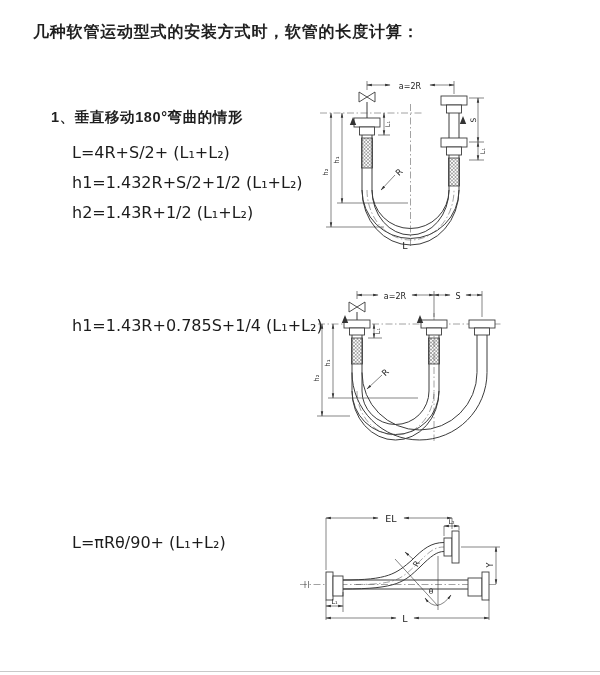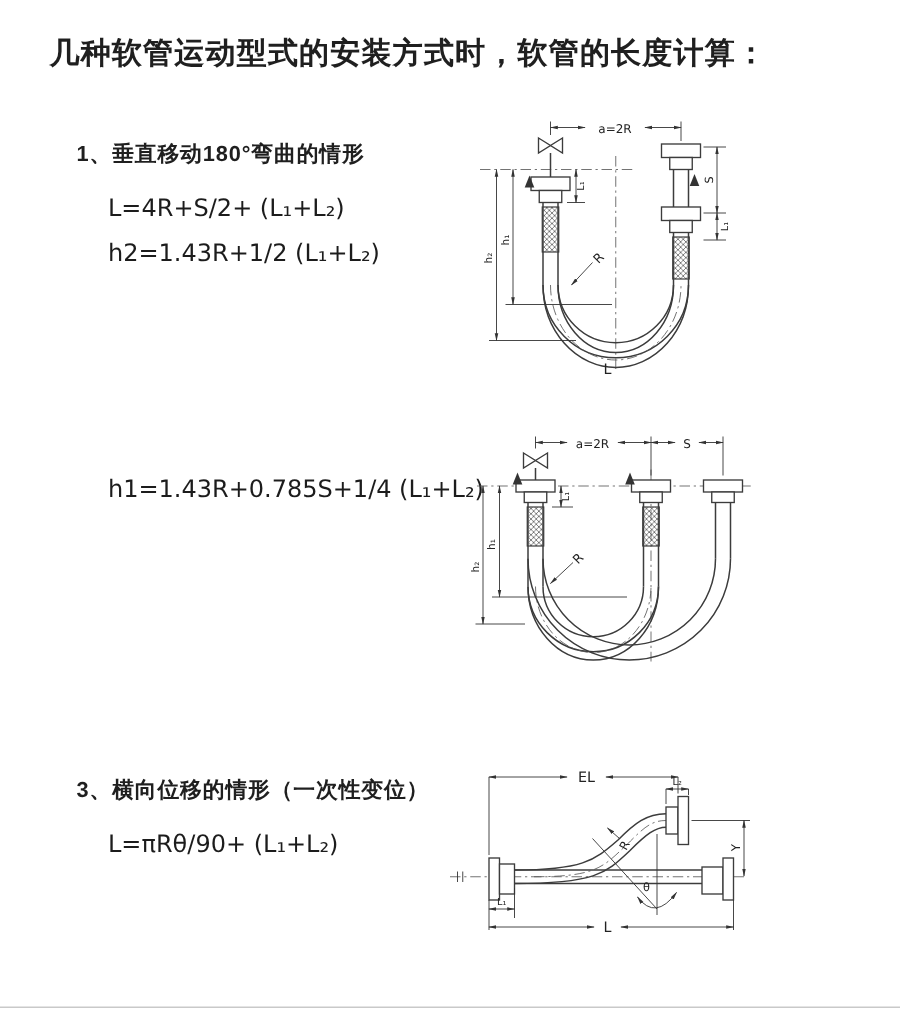--- a/index.html
+++ b/index.html
@@ -4,24 +4,24 @@
 <style>
   html,body{margin:0;padding:0;}
   body{
     width:600px;height:675px;position:relative;overflow:hidden;
     background:#ffffff;
     font-family:"Liberation Sans","DejaVu Sans",sans-serif;
     color:#1f1f1f;
   }
   .page-title{
     position:absolute;left:33px;top:22px;
-    font-size:20px;font-weight:700;letter-spacing:.8px;
+    font-size:16px;font-weight:700;letter-spacing:.8px;
   }
   .section{position:absolute;left:51px;}
-  .sec-1{top:93px;}
+  .sec-1{top:107px;}
   .sec-2{top:300px;}
   .sec-3{top:517px;}
   .sec-heading{
     font-size:14.5px;font-weight:700;letter-spacing:.6px;line-height:20px;margin:0;
   }
   .formulas{margin:11px 0 0 21px;}
   .formula{
     font-family:"DejaVu Sans","Liberation Sans",sans-serif;
     font-size:16px;line-height:30px;white-space:pre;
     font-weight:400;color:#1c1c1c;
@@ -56,32 +56,32 @@
     </pattern>
   </defs>
 </svg>
 
 <div class="page-title">几种软管运动型式的安装方式时，软管的长度计算：</div>
 
 <div class="section sec-1">
   <p class="sec-heading">1、垂直移动180°弯曲的情形</p>
   <div class="formulas">
     <div class="formula">L=4R+S/2+ (L₁+L₂)</div>
+    <div class="formula">h1=1.432R+S/2+1/2 (L₁+L₂)</div>
     <div class="formula">h2=1.43R+1/2 (L₁+L₂)</div>
   </div>
 </div>
 
 <div class="section sec-2">
   <div class="formulas">
     <div class="formula">h1=1.43R+0.785S+1/4 (L₁+L₂)</div>
   </div>
 </div>
 
 <div class="section sec-3">
-  <p class="sec-heading">3、横向位移的情形（一次性变位）</p>
   <div class="formulas">
     <div class="formula">L=πRθ/90+ (L₁+L₂)</div>
   </div>
 </div>
 
 <svg class="diagram dg-1" width="280" height="185" viewBox="0 0 280 185">
 
   <line class="cl" x1="98.5" y1="32" x2="98.5" y2="176"></line>
   <line class="cl" x1="8" y1="41" x2="112" y2="41"></line>
 

